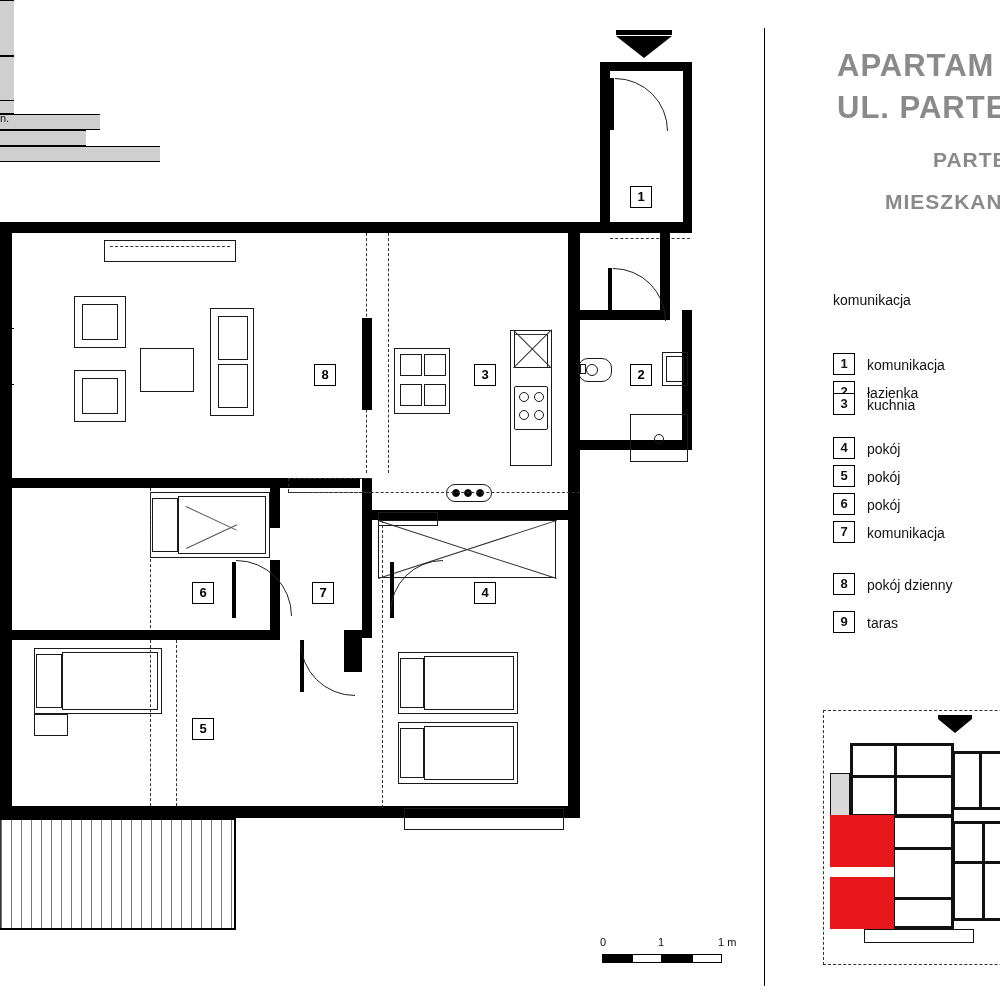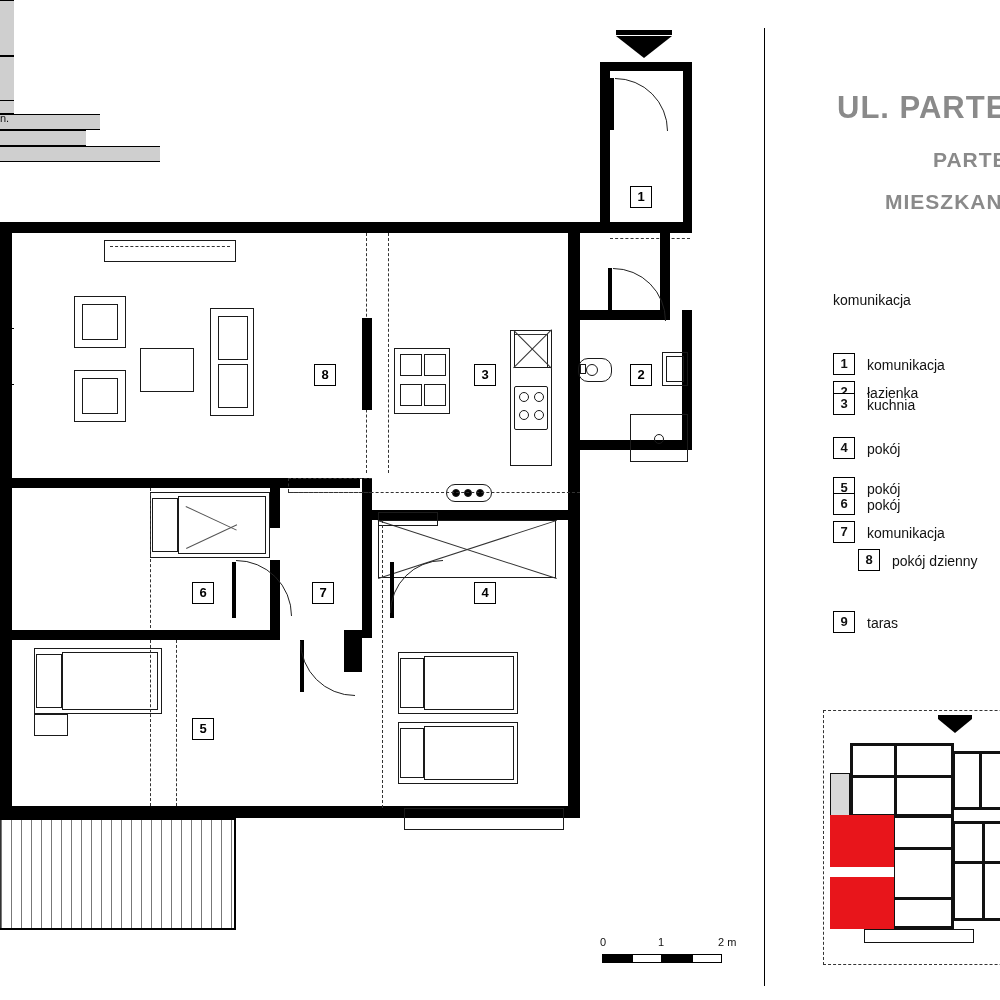--- a/index.html
+++ b/index.html
@@ -287,61 +287,62 @@
   <div class="dash-h" style="left:290px; top:492px; width:290px;"></div>
 
   <div class="terrace-hatch" style="position:absolute; left:0px; top:818px; width:236px; height:112px; border:1px solid #333; box-sizing:border-box;"></div>
   <div class="thin" style="left:0px; top:818px; width:236px; height:2px;"></div>
   <div class="thin" style="left:234px; top:818px; width:2px; height:112px;"></div>
   <div class="thin" style="left:0px; top:928px; width:236px; height:2px;"></div>
 
   <div id="scalebar">
     <div class="tick" style="left:0px;">0</div>
     <div class="tick" style="left:58px;">1</div>
-    <div class="tick" style="left:118px;">2 m</div>
+    <div class="tick" style="left:118px;">1 m</div>
     <div class="sb-seg" style="left:2px; width:30px; background:#000;"></div>
     <div class="sb-seg" style="left:32px; width:30px; background:#fff;"></div>
     <div class="sb-seg" style="left:62px; width:30px; background:#000;"></div>
     <div class="sb-seg" style="left:92px; width:30px; background:#fff;"></div>
   </div>
 
 </div>
 
 <div class="vdivider"></div>
 
 <div id="legend-area">
 
+  <div class="legend-title" id="title1">APARTAM</div>
   <div class="legend-title" id="title2">UL. PARTE</div>
   <div class="legend-title" id="title3">PARTE</div>
   <div class="legend-title" id="title4">MIESZKANI</div>
 
   <div id="powierzchnia">komunikacja</div>
 
   <div class="legend-row" style="top:354px;">
     <span class="badge">1</span><span class="lbl">komunikacja</span>
   </div>
   <div class="legend-row" style="top:382px;">
     <span class="badge">2</span><span class="lbl">łazienka</span>
   </div>
   <div class="legend-row" style="top:394px;">
     <span class="badge">3</span><span class="lbl">kuchnia</span>
   </div>
   <div class="legend-row" style="top:438px;">
     <span class="badge">4</span><span class="lbl">pokój</span>
   </div>
-  <div class="legend-row" style="top:478px;">
+  <div class="legend-row" style="top:466px;">
     <span class="badge">5</span><span class="lbl">pokój</span>
   </div>
   <div class="legend-row" style="top:494px;">
     <span class="badge">6</span><span class="lbl">pokój</span>
   </div>
   <div class="legend-row" style="top:522px;">
     <span class="badge">7</span><span class="lbl">komunikacja</span>
   </div>
-  <div class="legend-row" style="top:550px;margin-left:25px;">
+  <div class="legend-row" style="top:574px;">
     <span class="badge">8</span><span class="lbl">pokój dzienny</span>
   </div>
   <div class="legend-row" style="top:612px;">
     <span class="badge">9</span><span class="lbl">taras</span>
   </div>
 
   <div id="keyplan">
 
     <div class="kp" style="left:114px; top:4px; width:34px; height:4px; background:#000;"></div>
     <div class="kp" style="left:114px; top:8px; width:0; height:0; border-left:17px solid transparent; border-right:17px solid transparent; border-top:14px solid #000;"></div>

